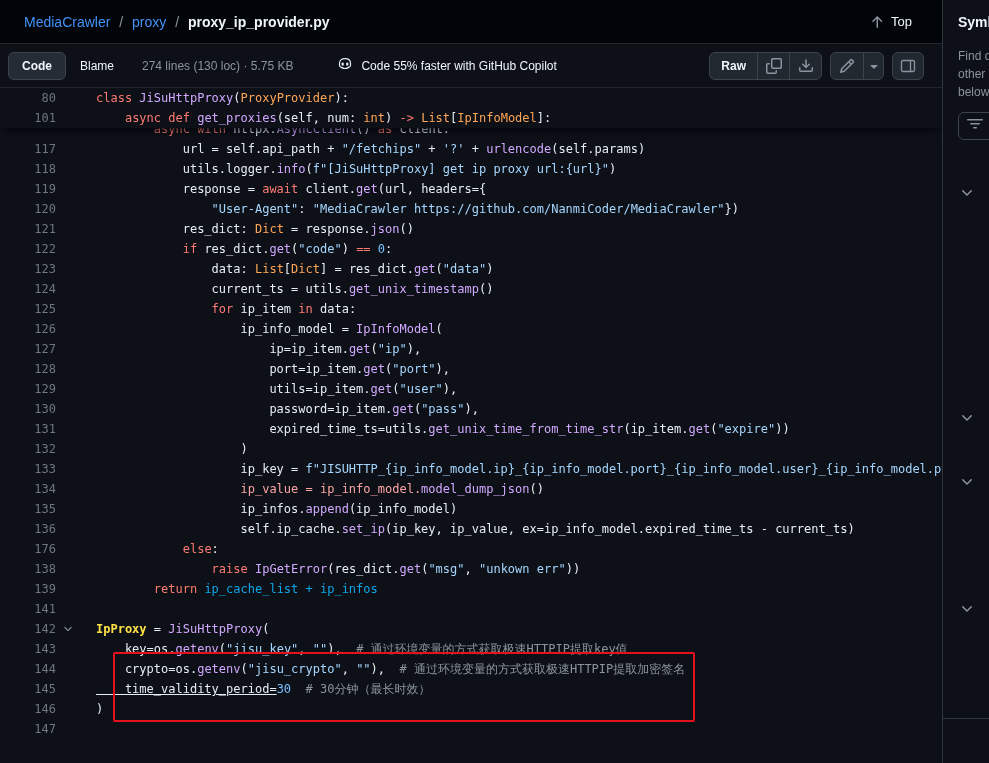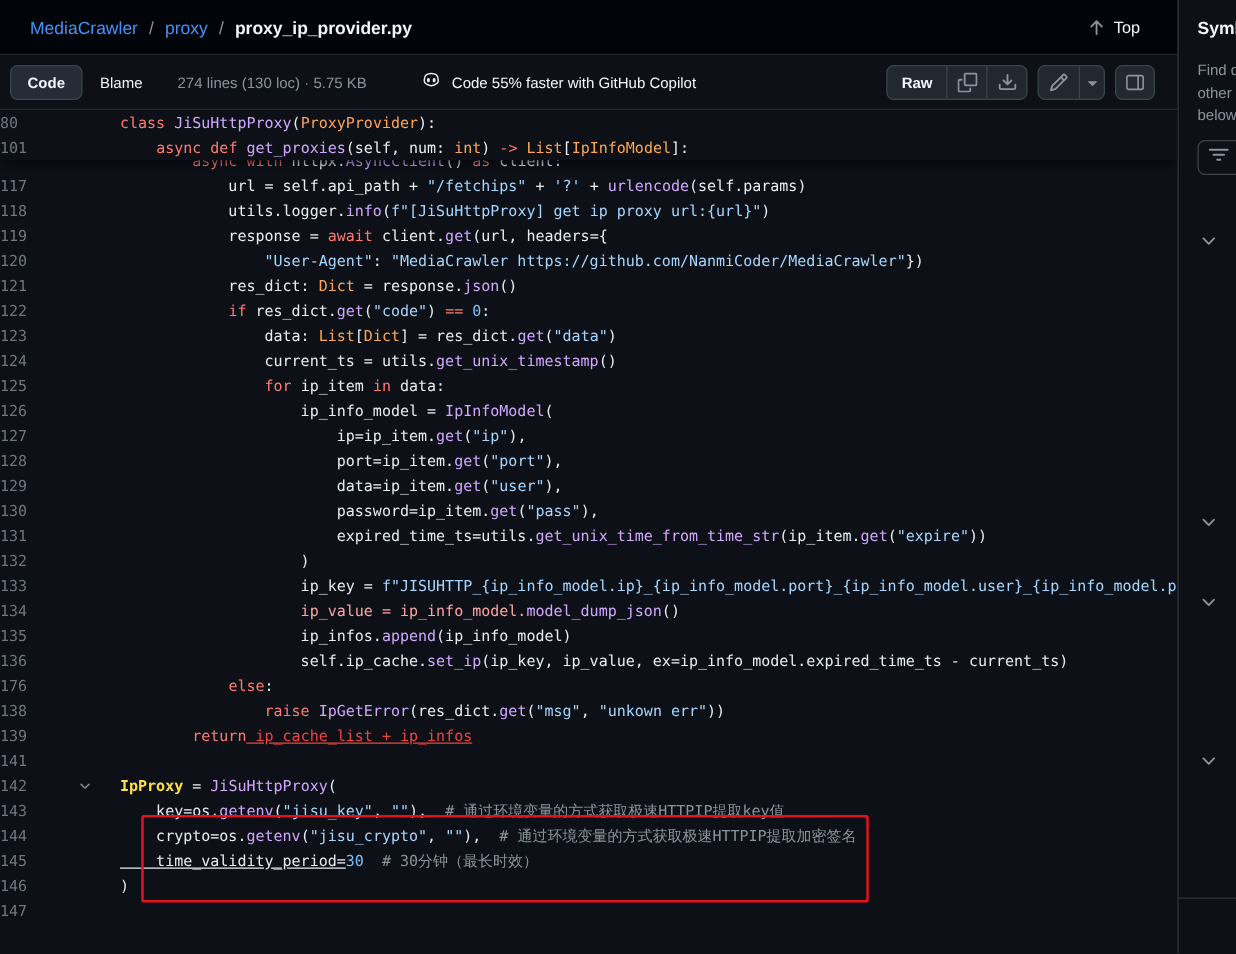--- a/index.html
+++ b/index.html
@@ -49,21 +49,21 @@
   .solo { border:1px solid #3d444d; border-radius:6px; background:#212830; width:32px; height:28px; display:flex; align-items:center; justify-content:center; cursor:pointer; }
   .actions svg { display:block; }
 
   
   .code-area {
     position:relative; flex:1; overflow:hidden; background:#0d1117;
     font-family:"DejaVu Sans Mono", monospace; font-size:12px; line-height:20px;
   }
   .rows { padding-top:31px; }
   .row { display:flex; min-height:20px; position:relative; }
-  .ln { flex:0 0 56px; width:56px; color:#6e7681; cursor:pointer; user-select:none; }
+  .ln { flex:0 0 56px; width:56px; text-align:right; color:#6e7681; cursor:pointer; user-select:none; }
   .cl { white-space:pre; padding-left:40px; color:#e6edf3; }
   .fold { position:absolute; left:62px; top:2px; width:16px; height:16px; color:#8b949e; cursor:pointer; }
   .sticky {
     position:absolute; top:0; left:0; right:0; height:40px; z-index:3;
     background:#0d1117; box-shadow:0 7px 7px -4px rgba(1,4,9,0.75);
   }
   .annotation {
     position:absolute; left:113px; top:564px; width:582px; height:70px;
     border:2px solid #e5121d; border-radius:2px; z-index:5; pointer-events:none;
   }
@@ -218,21 +218,21 @@
           <div class="row">
             <span class="ln">127</span>
             <span class="cl"><span style="color: rgb(230, 237, 243);">                        ip=ip_item.</span><span style="color: rgb(210, 168, 255);">get</span><span style="color: rgb(230, 237, 243);">(</span><span style="color: rgb(165, 214, 255);">"ip"</span><span style="color: rgb(230, 237, 243);">),</span></span>
           </div>
           <div class="row">
             <span class="ln">128</span>
             <span class="cl"><span style="color: rgb(230, 237, 243);">                        port=ip_item.</span><span style="color: rgb(210, 168, 255);">get</span><span style="color: rgb(230, 237, 243);">(</span><span style="color: rgb(165, 214, 255);">"port"</span><span style="color: rgb(230, 237, 243);">),</span></span>
           </div>
           <div class="row">
             <span class="ln">129</span>
-            <span class="cl"><span style="color: rgb(230, 237, 243);">                        data=ip_item.</span><span style="color: rgb(210, 168, 255);">get</span><span style="color: rgb(230, 237, 243);">(</span><span style="color: rgb(165, 214, 255);">"user"</span><span style="color: rgb(230, 237, 243);">),</span></span>
+            <span class="cl"><span style="color: rgb(230, 237, 243);">                        utils=ip_item.</span><span style="color: rgb(210, 168, 255);">get</span><span style="color: rgb(230, 237, 243);">(</span><span style="color: rgb(165, 214, 255);">"user"</span><span style="color: rgb(230, 237, 243);">),</span></span>
           </div>
           <div class="row">
             <span class="ln">130</span>
             <span class="cl"><span style="color: rgb(230, 237, 243);">                        password=ip_item.</span><span style="color: rgb(210, 168, 255);">get</span><span style="color: rgb(230, 237, 243);">(</span><span style="color: rgb(165, 214, 255);">"pass"</span><span style="color: rgb(230, 237, 243);">),</span></span>
           </div>
           <div class="row">
             <span class="ln">131</span>
             <span class="cl"><span style="color: rgb(230, 237, 243);">                        expired_time_ts=utils.</span><span style="color: rgb(210, 168, 255);">get_unix_time_from_time_str</span><span style="color: rgb(230, 237, 243);">(ip_item.</span><span style="color: rgb(210, 168, 255);">get</span><span style="color: rgb(230, 237, 243);">(</span><span style="color: rgb(165, 214, 255);">"expire"</span><span style="color: rgb(230, 237, 243);">))</span></span>
           </div>
           <div class="row">
@@ -258,21 +258,21 @@
           <div class="row">
             <span class="ln">176</span>
             <span class="cl"><span style="color: rgb(230, 237, 243);">            </span><span style="color: rgb(255, 123, 114);">else</span><span style="color: rgb(230, 237, 243);">:</span></span>
           </div>
           <div class="row">
             <span class="ln">138</span>
             <span class="cl"><span style="color: rgb(230, 237, 243);">                </span><span style="color: rgb(255, 123, 114);">raise</span><span style="color: rgb(230, 237, 243);"> </span><span style="color: rgb(210, 168, 255);">IpGetError</span><span style="color: rgb(230, 237, 243);">(res_dict.</span><span style="color: rgb(210, 168, 255);">get</span><span style="color: rgb(230, 237, 243);">(</span><span style="color: rgb(165, 214, 255);">"msg"</span><span style="color: rgb(230, 237, 243);">, </span><span style="color: rgb(165, 214, 255);">"unkown err"</span><span style="color: rgb(230, 237, 243);">))</span></span>
           </div>
           <div class="row">
             <span class="ln">139</span>
-            <span class="cl"><span style="color: rgb(230, 237, 243);">        </span><span style="color: rgb(255, 123, 114);">return</span><span style="color: #ef4444; text-decoration: underline;"> ip_cache_list + ip_infos</span></span>
+            <span class="cl"><span style="color: rgb(230, 237, 243);">        </span><span style="color: rgb(255, 123, 114);">return</span><span style="color: #0ea5e9;"> ip_cache_list + ip_infos</span></span>
           </div>
           <div class="row">
             <span class="ln">141</span>
             <span class="cl"></span>
           </div>
           <div class="row">
             <span class="ln">142</span>
             <span class="fold"><svg width="12" height="12" viewBox="0 0 16 16" fill="#8b949e">
                 <path d="M12.78 5.22a.749.749 0 0 1 0 1.06l-4.25 4.25a.749.749 0 0 1-1.06 0L3.22 6.28a.749.749 0 1 1 1.06-1.06L8 8.939l3.72-3.72a.749.749 0 0 1 1.06 0Z"></path>
               </svg></span>

